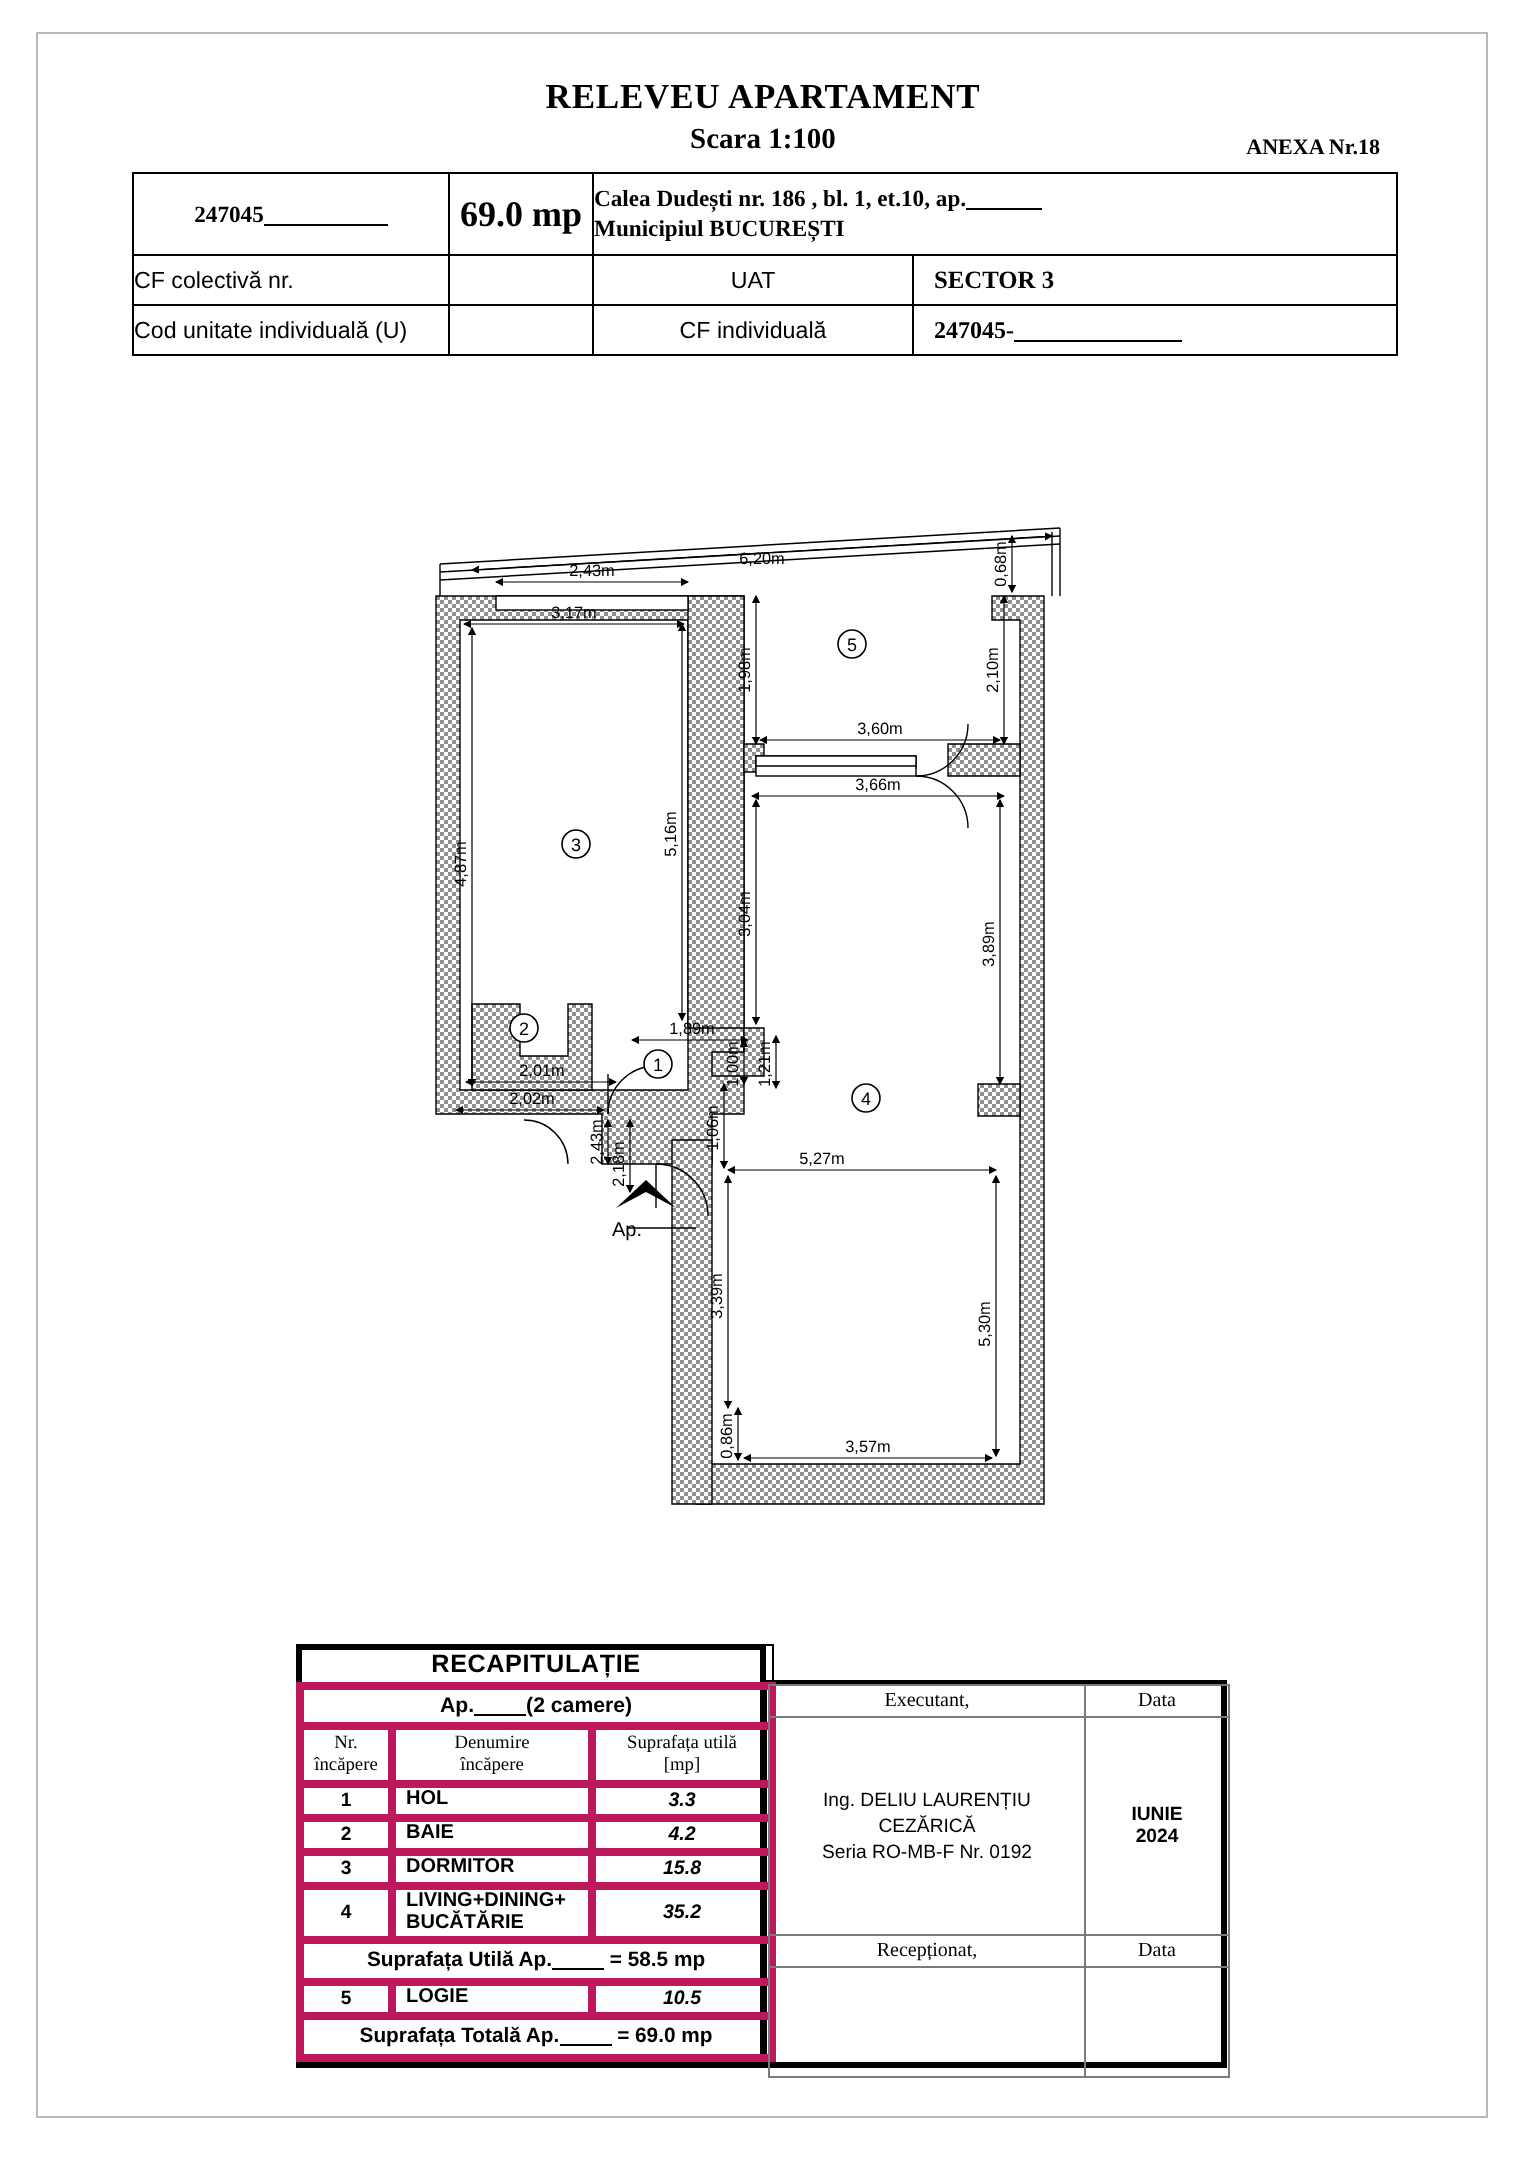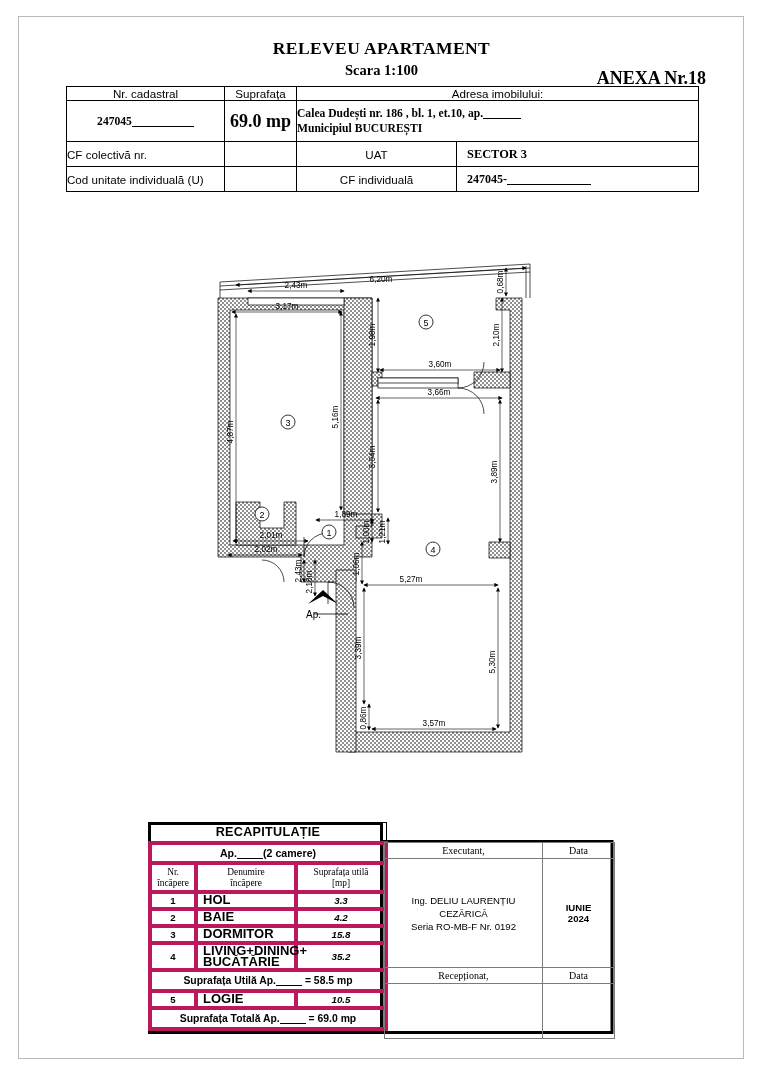--- a/index.html
+++ b/index.html
@@ -5,22 +5,22 @@
   html,body{margin:0;padding:0;background:#d8d8d8;}
   body{font-family:"Liberation Sans",sans-serif;}
   .page{position:relative;width:763px;height:1080px;background:#fff;overflow:hidden;}
   .frame{position:absolute;left:18px;top:16px;width:726px;height:1043px;border:1px solid #b9b9b9;box-sizing:border-box;}
 
   
   .title{position:absolute;left:0;top:38px;width:763px;text-align:center;
          font-family:"Liberation Serif",serif;font-weight:bold;font-size:17.5px;letter-spacing:.4px;}
   .subtitle{position:absolute;left:0;top:62px;width:763px;text-align:center;
          font-family:"Liberation Serif",serif;font-weight:bold;font-size:14.5px;}
-  .anexa{position:absolute;right:57px;top:68px;font-family:"Liberation Serif",serif;
-         font-weight:bold;font-size:18px;}
+  .anexa{position:absolute;right:73px;top:68px;font-family:"Liberation Serif",serif;
+         font-weight:bold;font-size:11px;}
 
   
   .htable{position:absolute;left:66px;top:86px;width:632px;border-collapse:collapse;
           table-layout:fixed;background:#fff;}
   .htable td{border:1px solid #000;padding:0;vertical-align:middle;font-size:11.6px;}
   .hc{padding:4px 8px;}
   .center{text-align:center;}
   .serif-b{font-family:"Liberation Serif",serif;font-weight:bold;}
   .cadnum{font-family:"Liberation Serif",serif;font-weight:bold;font-size:13px;text-align:center;}
   .ul{border-bottom:1.4px solid #000;display:inline-block;width:62px;vertical-align:-2px;}
@@ -37,21 +37,21 @@
   .bottom svg{position:absolute;left:0;top:0;}
 
   .rt{position:absolute;left:0;top:0;width:236px;border-collapse:collapse;table-layout:fixed;}
   .rt td{border:4px solid #be185d;font-size:9.6px;padding:1px 2px;vertical-align:middle;
          font-family:"Liberation Sans",sans-serif;}
   .rt .hdr-recap{font-weight:bold;font-size:12.6px;text-align:center;letter-spacing:.3px;
                  border:1px solid #000;padding:2px;}
   .rt .hdr-ap{font-weight:bold;font-size:10.6px;text-align:center;padding:2px;}
   .rt .colh{font-family:"Liberation Serif",serif;font-size:9.4px;text-align:center;line-height:10.5px;padding:2px 1px;}
   .rt .num{text-align:center;font-weight:bold;font-size:9.6px;}
-  .rt .nm{font-weight:bold;font-size:13px;padding-left:5px;line-height:10.5px;}
+  .rt .nm{font-weight:bold;font-size:10px;padding-left:5px;line-height:10.5px;}
   .rt .val{text-align:center;font-weight:bold;font-size:9.8px;font-style:italic;}
   .rt .sum{text-align:center;font-weight:bold;font-size:10.4px;padding:3px 0;margin-top:31px;}
 
   .et{position:absolute;left:236px;top:20px;width:230px;border-collapse:collapse;table-layout:fixed;}
   .et td{border:1px solid #7a7a7a;font-size:9.6px;text-align:center;vertical-align:middle;}
   .et .lbl{font-family:"Liberation Serif",serif;font-size:10px;padding:2px;margin-top:28px;}
   .et .exec{font-size:9.6px;line-height:13px;padding:6px 2px;margin-left:40px;}
   .et .date{font-weight:bold;font-size:9.6px;line-height:11.5px;}
   .ul-t{border-bottom:1.3px solid #000;display:inline-block;width:26px;vertical-align:-2px;}
 </style>
@@ -66,25 +66,20 @@
   <div class="anexa">ANEXA Nr.18</div>
 
   <table class="htable">
     <colgroup>
         <col style="width:158px">
         <col style="width:72px">
         <col style="width:160px">
         <col style="width:242px">
       </colgroup>
     <tbody>
-        <tr>
-      <td class="hc center">Nr. cadastral</td>
-      <td class="hc center">Suprafața</td>
-      <td class="hc center" colspan="2">Adresa imobilului:</td>
-    </tr>
     <tr>
       <td class="cadnum" style="height:40px">
         <span>247045</span><span class="ul"></span>
       </td>
       <td class="center serif-b" style="font-size:18px">69.0 mp</td>
       <td class="addr" colspan="2">
         <span>Calea Dudești nr. 186 , bl. 1, et.10, ap.</span><span class="ul-s"></span><br>
         <span>Municipiul BUCUREȘTI</span>
       </td>
     </tr>

